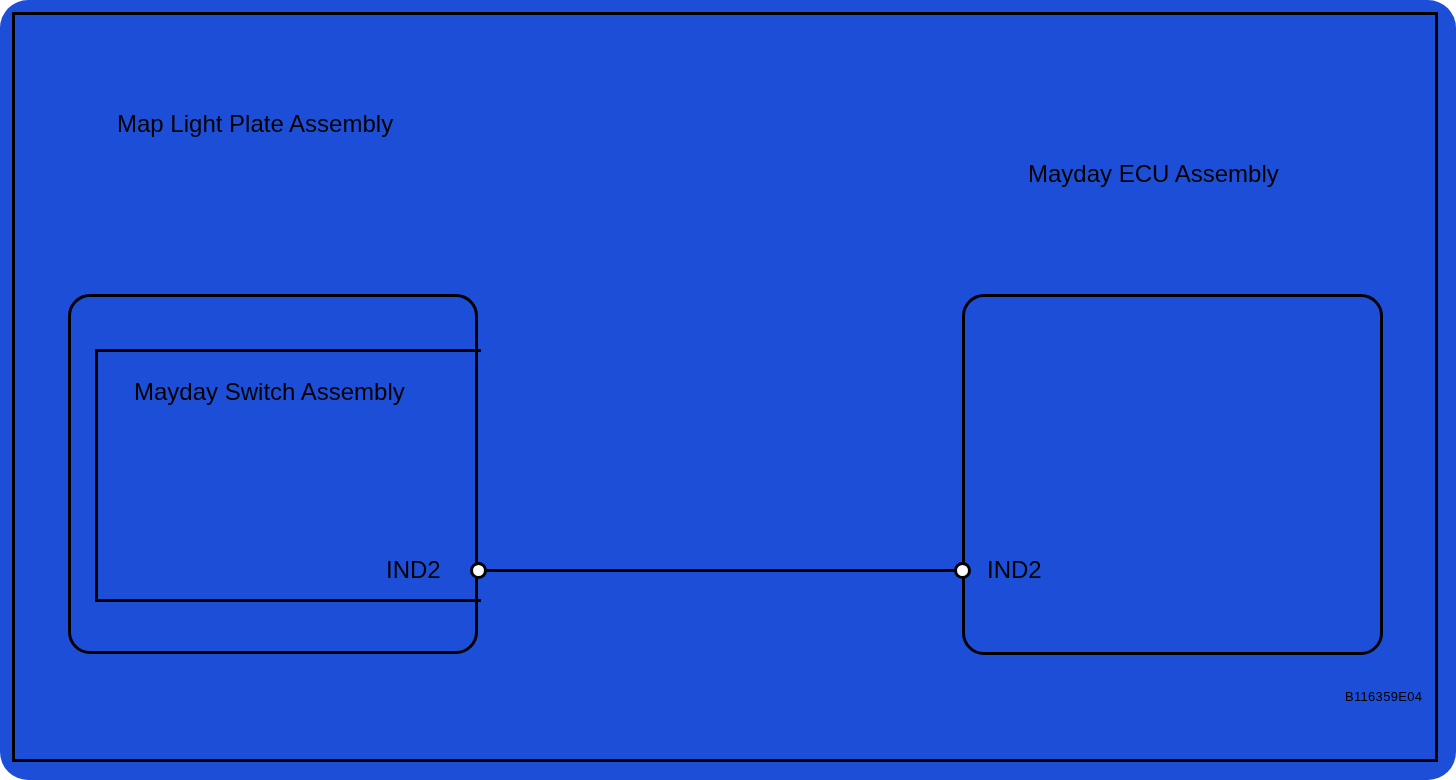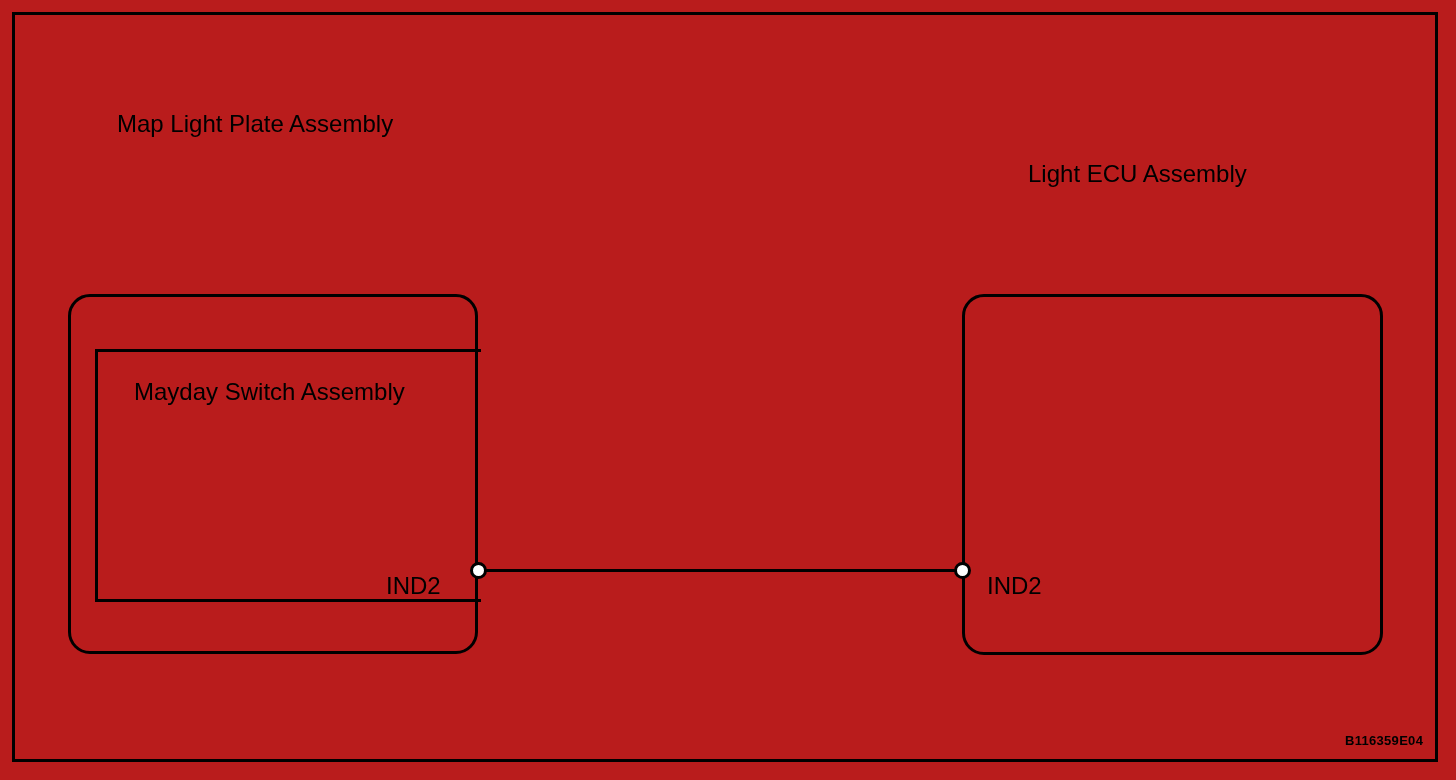--- a/index.html
+++ b/index.html
@@ -8,22 +8,23 @@
     background: #ffffff;
   }
   body {
     font-family: "Liberation Sans", sans-serif;
     color: #000000;
   }
   #figure {
     position: relative;
     width: 1456px;
     height: 780px;
-    background: #b91c1c;
+    background: #1d4ed8;
     overflow: hidden;
+    border-radius: 28px;
   }
   
   .frame {
     position: absolute;
     left: 12px;
     top: 12px;
     width: 1426px;
     height: 750px;
     border: 3px solid #000000;
     box-sizing: border-box;
@@ -46,39 +47,37 @@
   }
   #switch-label {
     left: 134px;
     top: 376px;
   }
   .pin-label {
     position: absolute;
     font-size: 24px;
     line-height: 28px;
     white-space: pre;
-    margin-top: 16px;
   }
   #pin-left-label {
     left: 386px;
     top: 556px;
   }
   #pin-right-label {
     left: 987px;
     top: 556px;
   }
   #figure-code {
     position: absolute;
     left: 1345px;
-    top: 733px;
+    top: 689px;
     font-size: 13px;
     line-height: 16px;
     letter-spacing: 0.3px;
     white-space: pre;
-    font-weight: bold;
   }
   
   .box-outer-left {
     position: absolute;
     left: 68px;
     top: 294px;
     width: 410px;
     height: 360px;
     border: 3px solid #000000;
     border-radius: 22px;
@@ -137,21 +136,21 @@
 </style>
 </head>
 <body>
 
 <div id="figure">
 
   <div class="frame"></div>
 
   <div class="label" id="map-light-label"><span>Map Light Plate Assembly</span><br></div>
 
-  <div class="label" id="ecu-label">Light ECU Assembly</div>
+  <div class="label" id="ecu-label">Mayday ECU Assembly</div>
 
   <div class="box-outer-left"></div>
 
   <div class="box-inner-left"></div>
 
   <div class="label" id="switch-label">Mayday Switch Assembly</div>
 
   <div class="box-ecu"></div>
 
   <div class="wire"></div>

